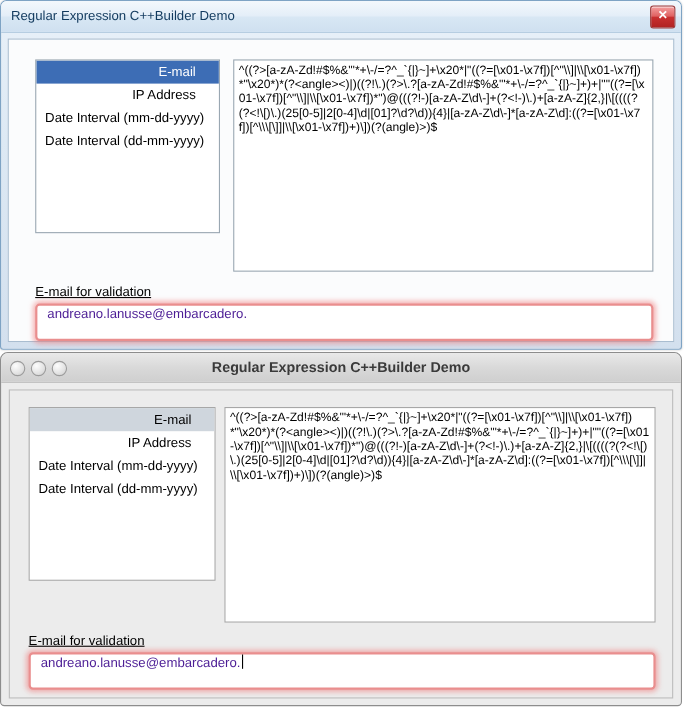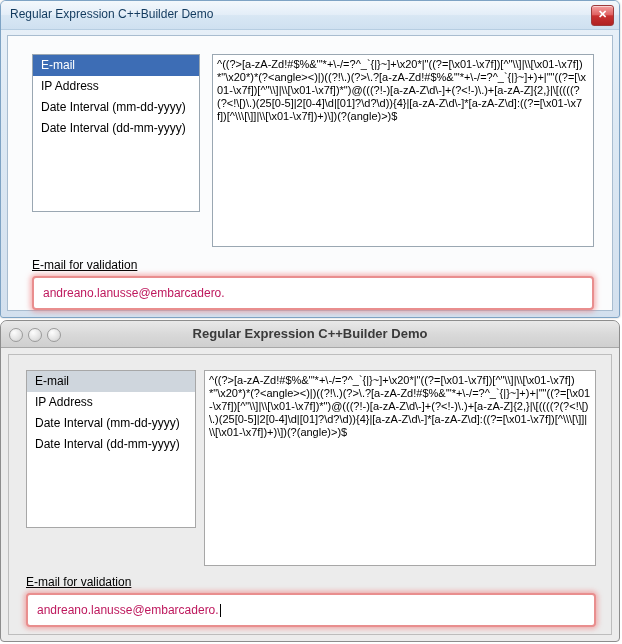--- a/index.html
+++ b/index.html
@@ -88,20 +88,21 @@
     border: 1px solid #9aa7b2;
     overflow: hidden;
   }
   .lb-item {
     padding: 3px 21px 3px 8px;
     font-size: 12px;
     line-height: 15px;
     color: #000;
     white-space: nowrap;
     cursor: default;
+    text-align: right;
   }
   .lb-item.selected {
     background: #3d6db5;
     color: #ffffff;
   }
   .lb-item.selected-gray {
     background: #cfd6dd;
     color: #000000;
   }
 
@@ -127,25 +128,25 @@
     text-decoration: underline;
   }
 
   .email-field {
     position: absolute;
     box-sizing: border-box;
     background: #fff;
     border: 2px solid #e98e8e;
     border-radius: 4px;
     box-shadow: 0 0 5px 2px rgba(240,120,120,0.55);
-    padding: 15px 9px;
+    padding: 0 9px;
     display: flex;
-    align-items: center;
-    font-size: 12px;
-    color: #be185d;
+    align-items: flex-start;
+    font-size: 12px;
+    color: #4c1d95;
   }
   .caret {
     display: inline-block;
     width: 1px;
     height: 13px;
     background: #000;
     margin-left: 1px;
     vertical-align: middle;
   }
 

